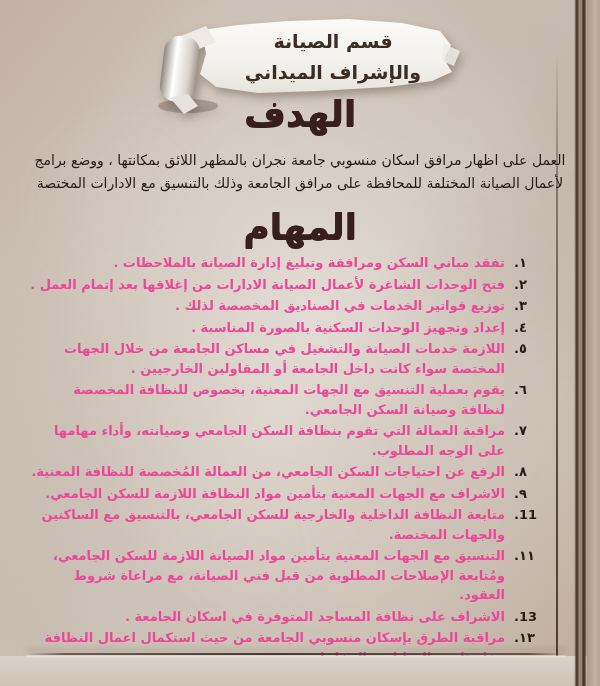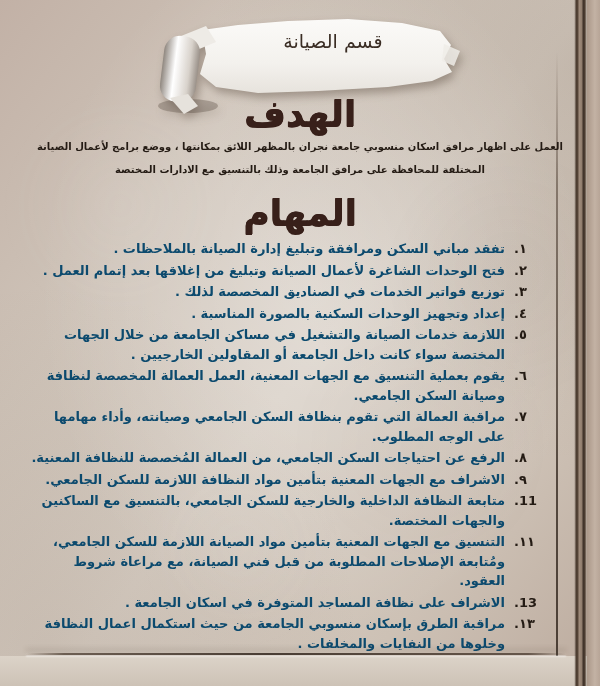--- a/index.html
+++ b/index.html
@@ -50,44 +50,44 @@
   .bottom-line{
     position:absolute;left:26px;right:34px;top:653px;height:2px;z-index:4;
     background:linear-gradient(90deg, rgba(85,70,58,0), rgba(85,70,58,.8) 7%, rgba(58,46,37,.9) 45%, rgba(85,70,58,.85) 93%, rgba(85,70,58,0));
     box-shadow:0 -4px 5px rgba(95,78,62,.28), 0 2px 2px rgba(255,255,255,.45);
   }
   
   .ribbon{position:absolute;left:146px;top:14px;width:316px;height:100px;z-index:6;}
   .ribbon svg{position:absolute;inset:0;filter:drop-shadow(3px 5px 4px rgba(75,60,48,.38));}
   .ribbon-text{
     position:absolute;top:12px;left:72px;right:14px;text-align:center;
-    direction:rtl;color:#3a2d24;font-weight:normal;font-size:19px;line-height:31px;
+    direction:rtl;color:#3a2d24;font-weight:bold;font-size:19px;line-height:31px;
     letter-spacing:.2px;
   }
   
   .content{position:absolute;inset:0;padding-top:94px;z-index:2;direction:rtl;color:#241b14;}
   .sec-title{
     text-align:center;font-weight:bold;font-size:36px;line-height:40px;
     color:#38201a;margin:0;
     text-shadow:.6px 0 0 #38201a, 0 .5px 0 #38201a;
     font-family:"DejaVu Sans",sans-serif;
   }
   .goal-text{
-    margin:1px 26px 0 26px;font-weight:bold;font-size:10px;line-height:23px;
+    margin:15px 26px 0 26px;font-weight:normal;font-size:14px;line-height:23px;
     text-align:center;color:#241b14;
   }
   .tasks-title{margin-top:12px;}
   .tasks-list{margin:6px 60px 0 26px;}
   .task-item{display:flex;margin-bottom:2px;}
   .task-num{
     flex:0 0 26px;text-align:left;font-weight:bold;font-size:13px;line-height:19.5px;
     color:#241b14;margin-left:9px;white-space:nowrap;
   }
   .task-text{
-    flex:1;font-weight:bold;font-size:13px;line-height:19.5px;color:#0c4a6e;
+    flex:1;font-weight:bold;font-size:13px;line-height:19.5px;color:#ec4899;
     text-align:right;
   }
 </style>
 </head>
 <body>
 
 <div class="page"></div>
 <div class="mottle"></div>
 
 <div class="ribbon">
@@ -113,53 +113,54 @@
     <path d="M298,30 L314,37 L308,52 L296,47 Z" fill="#efece7" opacity=".85"></path>
 
     <path d="M30,24 L60,12 L70,28 L46,38 Z" fill="#eeebe6"></path>
 
     <rect x="16" y="22" width="36" height="66" rx="16" fill="url(#gradRoll)" transform="rotate(7 34 55)"></rect>
 
     <path d="M24,84 L38,100 L52,92 L42,80 Z" fill="#e6e2dc"></path>
   </svg>
   <div class="ribbon-text">
     <div>قسم الصيانة</div>
+    <div>والإشراف الميداني</div>
   </div>
 </div>
 
 <div class="content">
   <div class="sec-title">الهدف</div>
   <div class="goal-text">العمل على اظهار مرافق اسكان منسوبي جامعة نجران  بالمظهر اللائق بمكانتها ،  ووضع برامج لأعمال الصيانة المختلفة للمحافظة على مرافق الجامعة  وذلك بالتنسيق مع الادارات المختصة</div>
 
   <div class="sec-title tasks-title">المهام</div>
 
   <div class="tasks-list">
     <div class="task-item">
         <span class="task-num">١.</span>
         <span class="task-text">تفقد مباني السكن ومرافقة وتبليغ إدارة الصيانة بالملاحظات .</span>
       </div>
     <div class="task-item">
         <span class="task-num">٢.</span>
-        <span class="task-text">فتح الوحدات الشاغرة لأعمال الصيانة وتبليغ من إغلاقها بعد إتمام العمل .</span>
+        <span class="task-text">فتح الوحدات الشاغرة لأعمال الصيانة الادارات من إغلاقها بعد إتمام العمل .</span>
       </div>
     <div class="task-item">
         <span class="task-num">٣.</span>
         <span class="task-text">توزيع فواتير الخدمات في الصناديق المخصصة لذلك .</span>
       </div>
     <div class="task-item">
         <span class="task-num">٤.</span>
         <span class="task-text">إعداد وتجهيز الوحدات السكنية بالصورة المناسبة .</span>
       </div>
     <div class="task-item">
         <span class="task-num">٥.</span>
         <span class="task-text">اللازمة خدمات الصيانة والتشغيل في مساكن الجامعة من خلال الجهات المختصة سواء كانت داخل الجامعة أو المقاولين الخارجيين .</span>
       </div>
     <div class="task-item">
         <span class="task-num">٦.</span>
-        <span class="task-text">يقوم بعملية التنسيق مع الجهات المعنية، العمل العمالة المخصصة لنظافة وصيانة السكن الجامعي.</span>
+        <span class="task-text">يقوم بعملية التنسيق مع الجهات المعنية، بخصوص للنظافة المخصصة لنظافة وصيانة السكن الجامعي.</span>
       </div>
     <div class="task-item">
         <span class="task-num">٧.</span>
         <span class="task-text">مراقبة العمالة التي تقوم بنظافة السكن الجامعي وصيانته، وأداء مهامها على الوجه المطلوب.</span>
       </div>
     <div class="task-item">
         <span class="task-num">٨.</span>
         <span class="task-text">الرفع عن احتياجات السكن الجامعي، من العمالة المُخصصة للنظافة المعنية.</span>
       </div>
     <div class="task-item">

